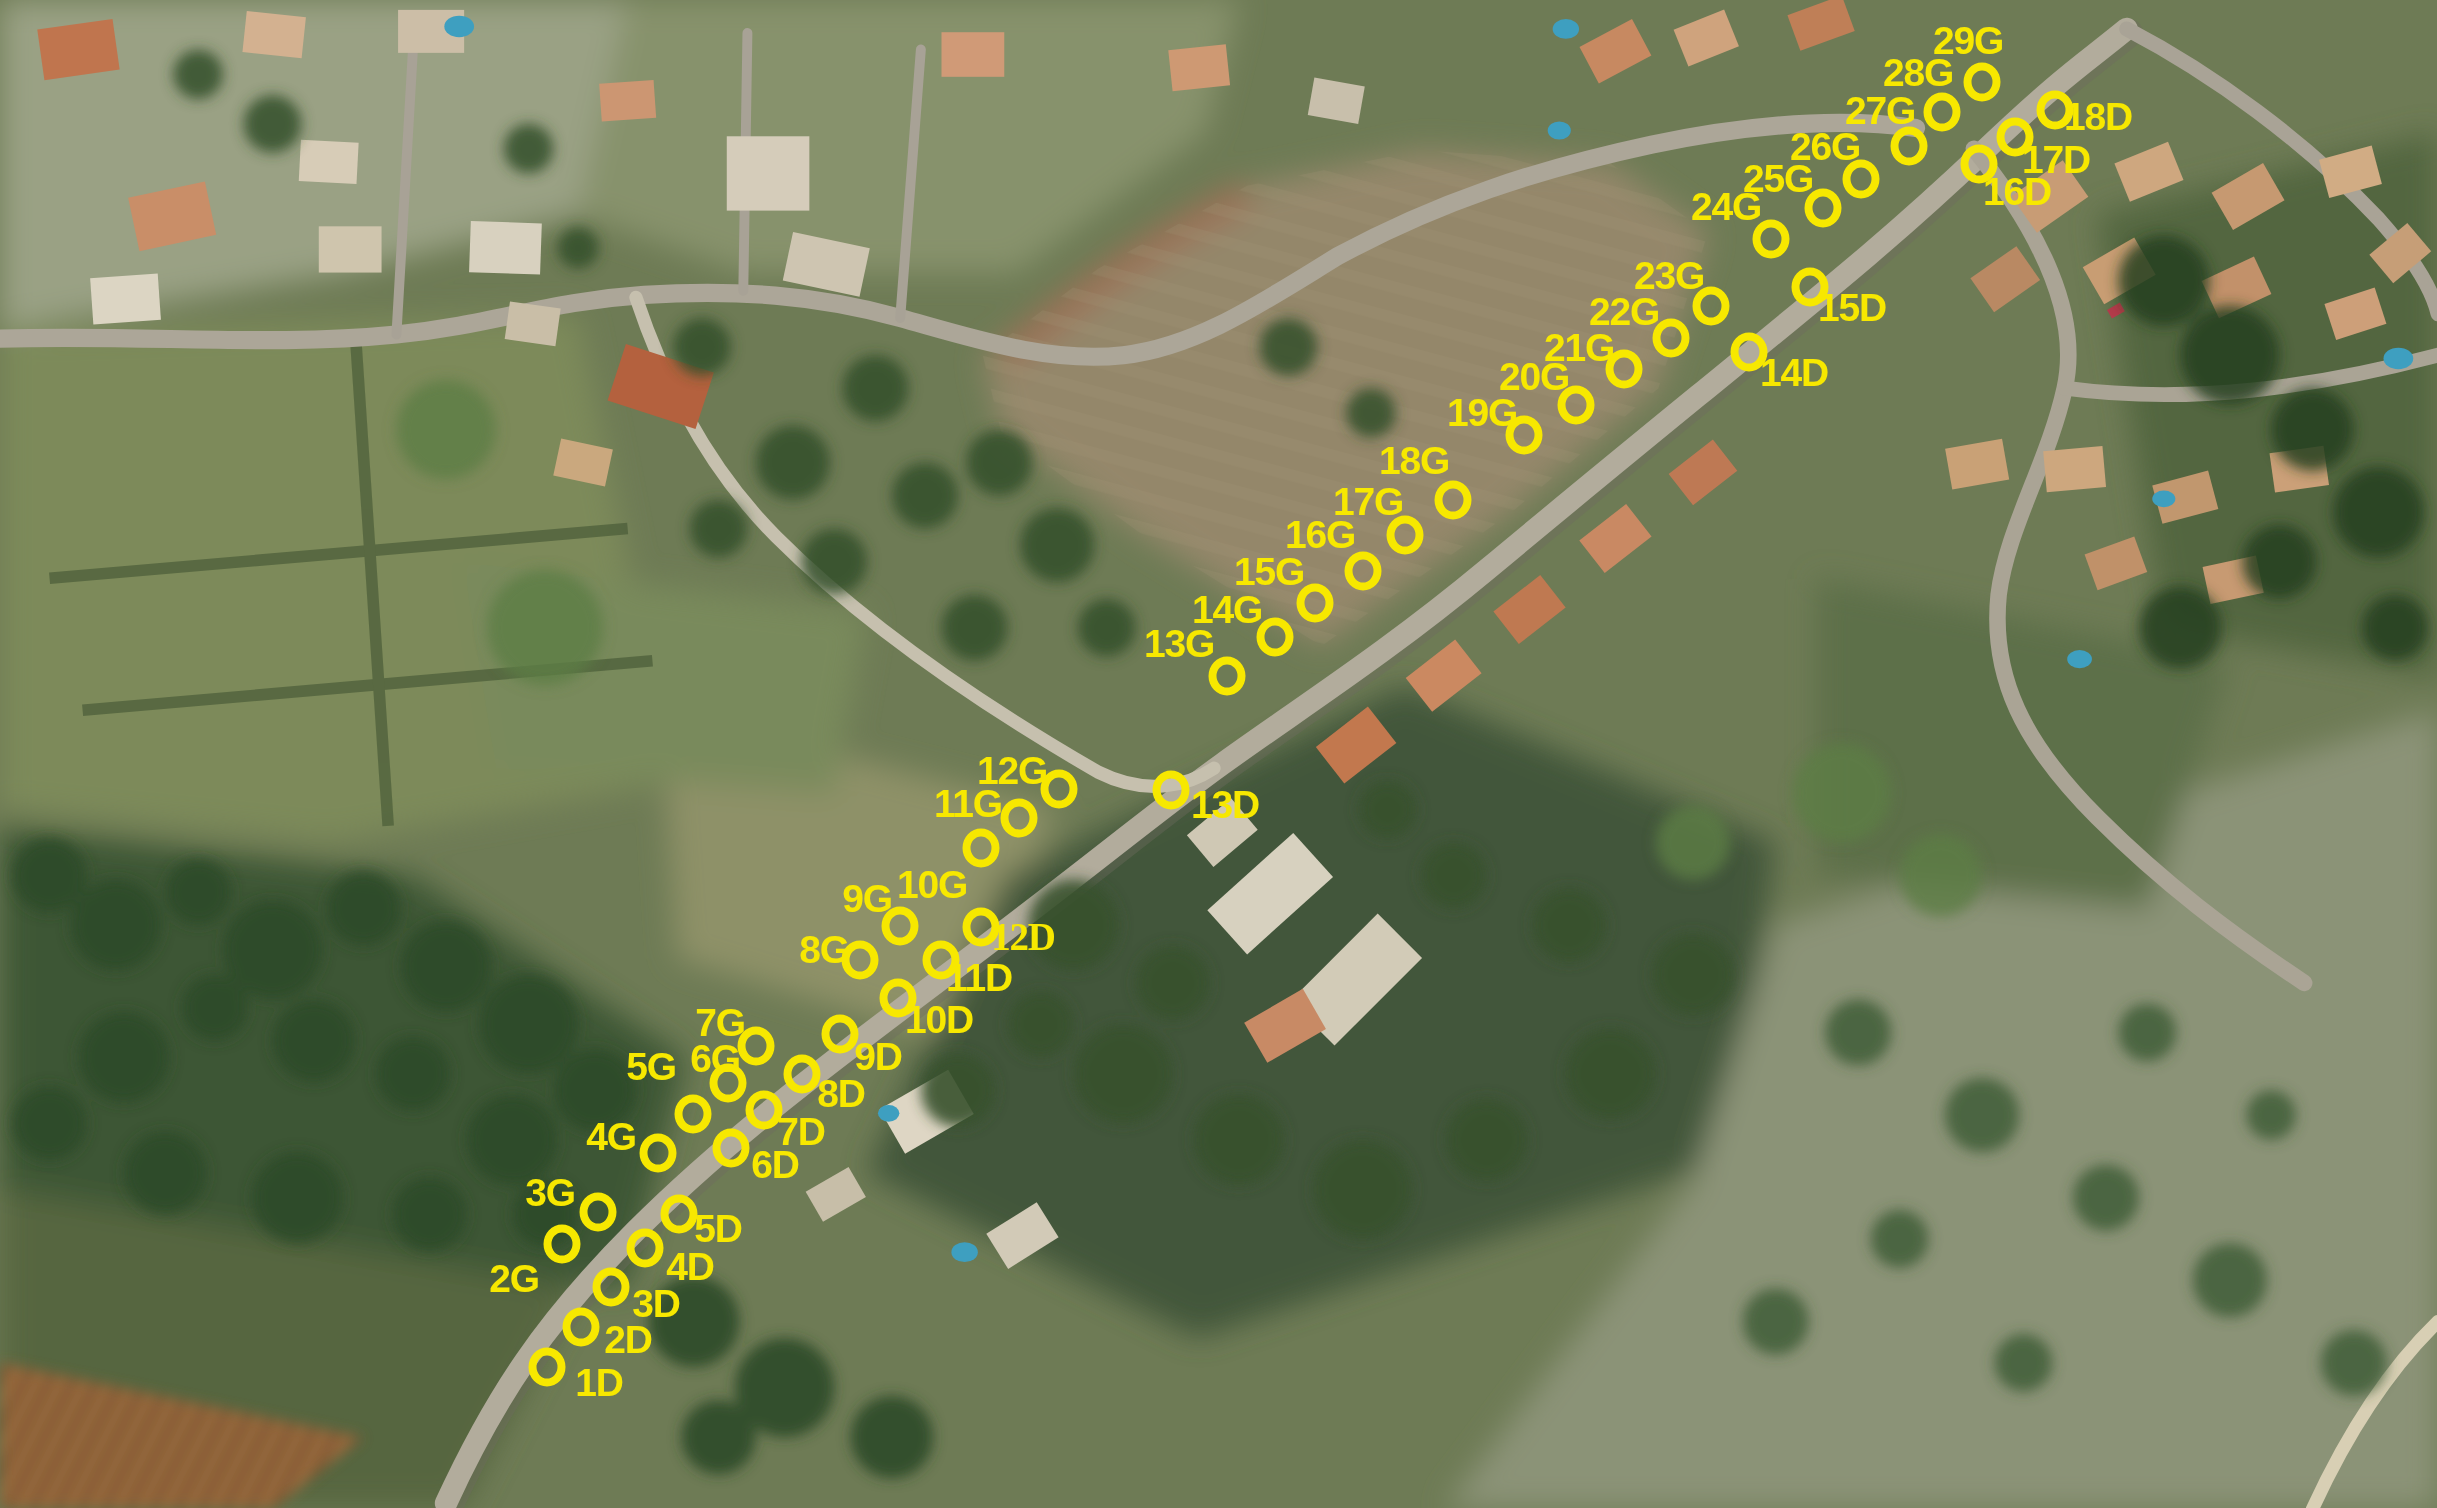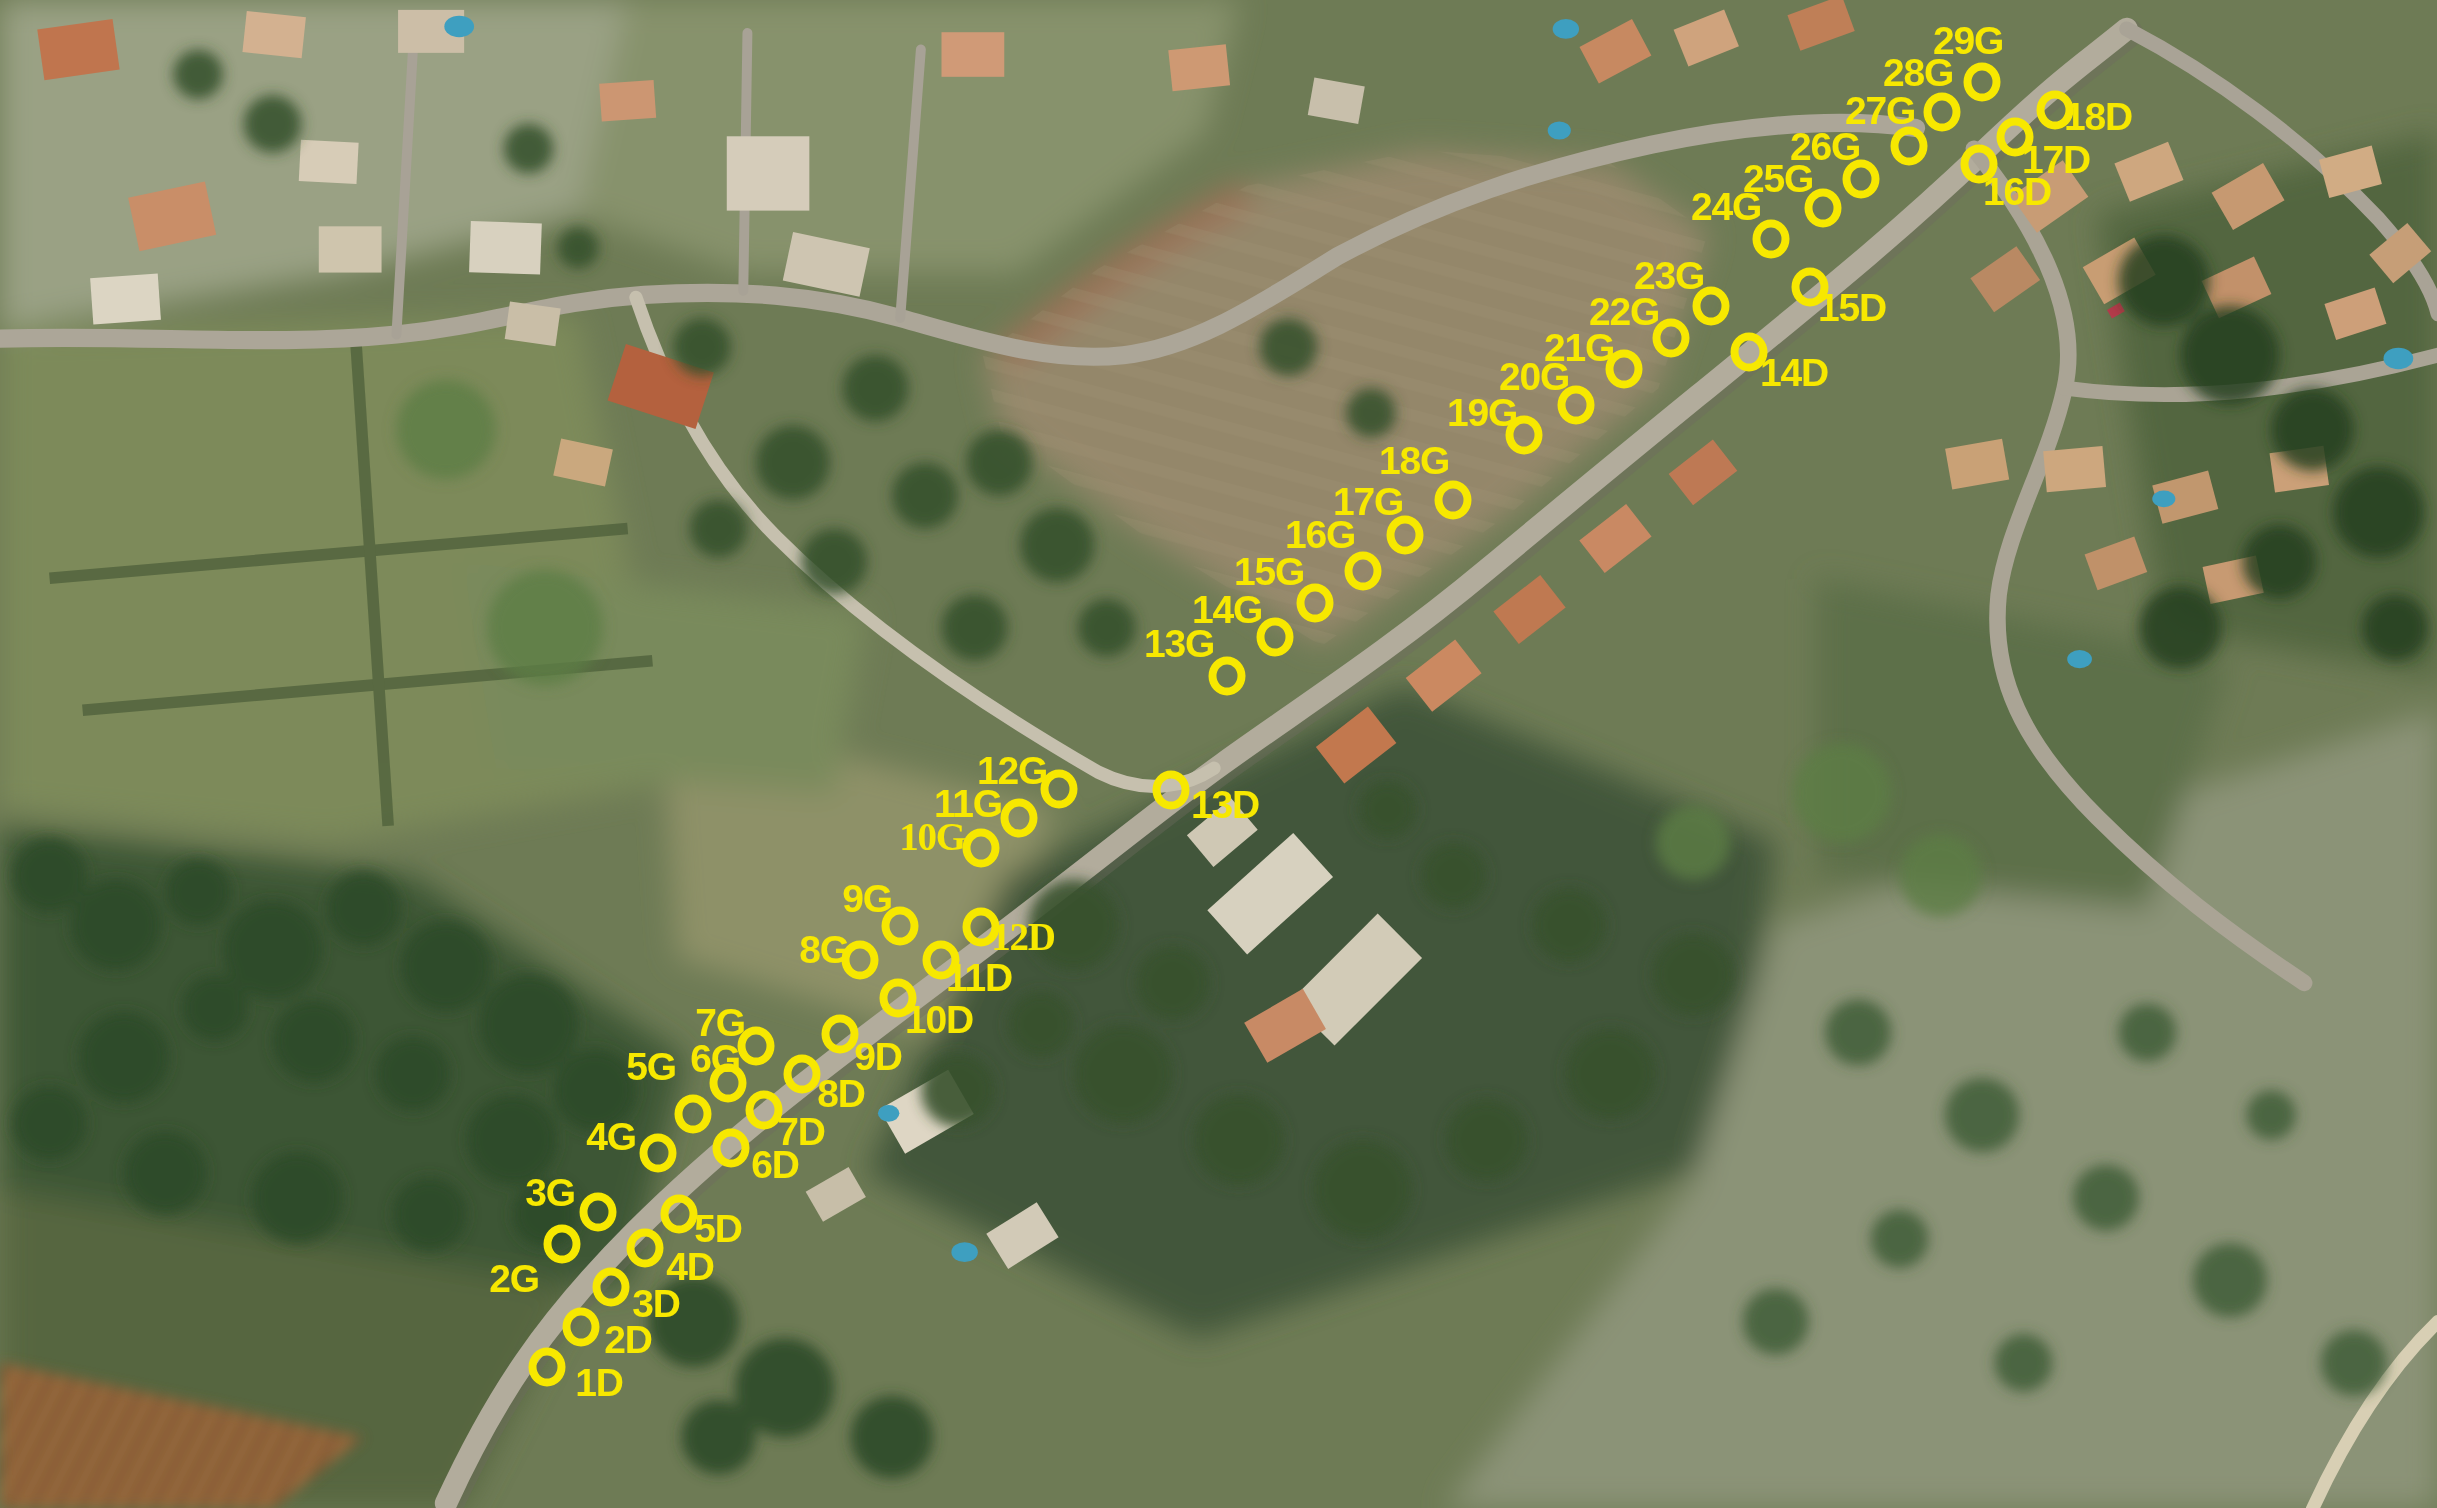--- a/index.html
+++ b/index.html
@@ -380,21 +380,21 @@
       <span class="lbl" style="left: 824px; top: 949px;">8G</span>
     </div>
 
     <div class="marker">
       <span class="ring" style="left: 900px; top: 926px;"></span>
       <span class="lbl" style="left: 867px; top: 898px;">9G</span>
     </div>
 
     <div class="marker">
       <span class="ring" style="left: 981px; top: 848px;"></span>
-      <span class="lbl" style="left: 932px; top: 836px; font-family: Liberation Serif, serif;">10G</span>
+      <span class="lbl" style="left: 932px; top: 884px;">10G</span>
     </div>
 
     <div class="marker">
       <span class="ring" style="left: 1019px; top: 818px;"></span>
       <span class="lbl" style="left: 968px; top: 803px;">11G</span>
     </div>
 
     <div class="marker">
       <span class="ring" style="left: 1059px; top: 789px;"></span>
       <span class="lbl" style="left: 1012px; top: 770px;">12G</span>

